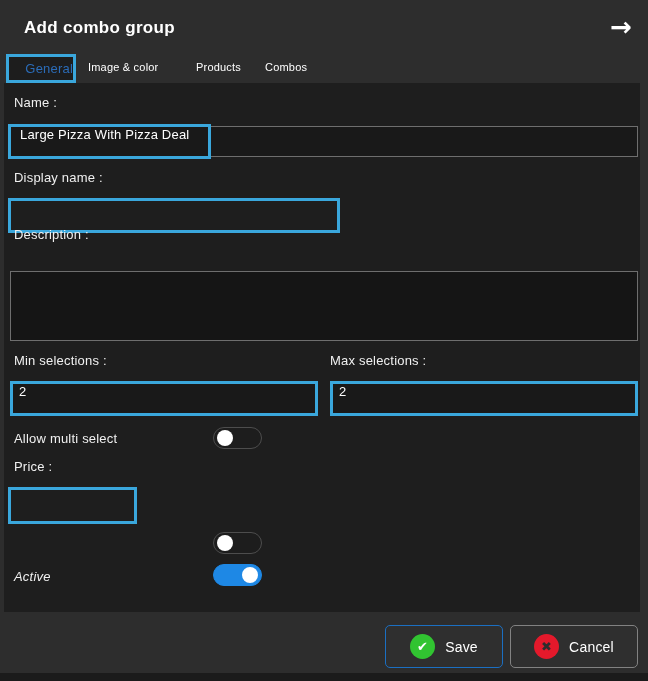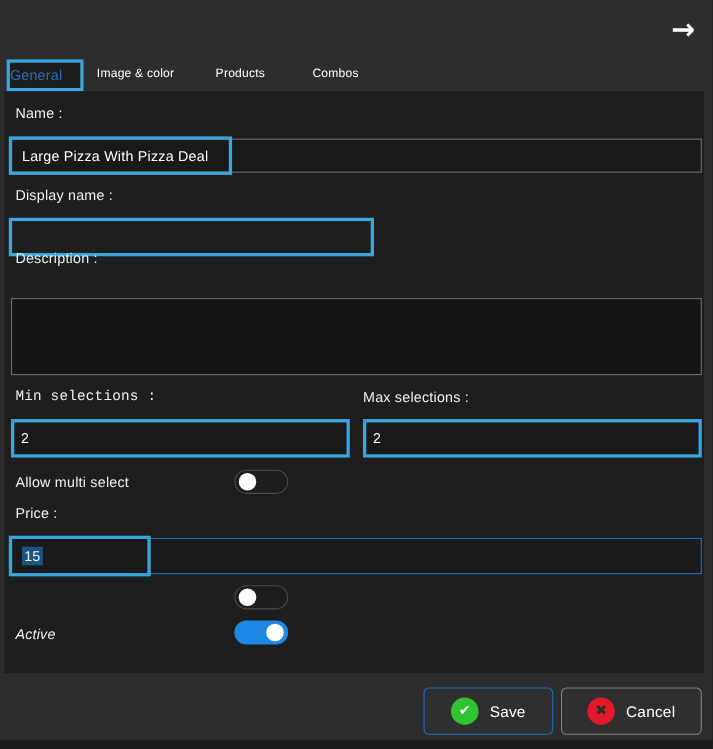--- a/index.html
+++ b/index.html
@@ -11,41 +11,41 @@
     color:#f2f2f2;
   }
   
   .title { position:absolute; left:24px; top:18px; font-size:17px; font-weight:bold; color:#ffffff; letter-spacing:.3px; }
   .arrow { position:absolute; right:16px; top:12px; font-size:26px; font-weight:bold; color:#ffffff; font-family:"DejaVu Sans", sans-serif; cursor:pointer; }
   
   .tab { position:absolute; top:61px; font-size:11px; color:#ffffff; cursor:pointer; letter-spacing:.2px; }
   .tab-active-box {
     position:absolute; left:6px; top:54px; width:70px; height:29px;
     border:3px solid #3aa7dc; background:#1d1d1d;
-    display:flex; align-items:center; justify-content:flex-start;
+    display:flex; align-items:center; justify-content:flex-end;
     font-size:13px; color:#2b6cb8; cursor:pointer; letter-spacing:.2px;
   }
-  .tab-image { left:88px; } .tab-products { left:196px; } .tab-combos { left:284px; }
+  .tab-image { left:88px; } .tab-products { left:196px; } .tab-combos { left:265px; }
   
   .panel { position:absolute; left:4px; top:83px; width:636px; height:529px; background:#1e1e1e; }
   
   .field-label { position:absolute; font-size:13px; color:#f0f0f0; letter-spacing:.2px; }
   .lbl-name { left:14px; top:95px; }
   .lbl-display { left:14px; top:170px; }
   .lbl-desc { left:14px; top:227px; }
-  .lbl-min { left:14px; top:353px;font-family:Liberation Mono, monospace; }
+  .lbl-min { left:14px; top:353px; }
   .lbl-max { left:330px; top:353px; }
   .lbl-multi { left:14px; top:431px; }
   .lbl-price { left:14px; top:459px; }
   .lbl-half { left:14px; top:537px; }
   .lbl-active { left:14px; top:569px;font-style:italic; }
   
   .text-input {
     position:absolute; background:#191919; border:1px solid #6e6e6e;
-    font-size:13px; color:#ffffff; display:flex; align-items:center;
+    font-size:13px; color:#ffffff; display:flex; 
     padding-left:9px; letter-spacing:.2px; cursor:text;
   }
   .inp-name { left:10px; top:126px; width:628px; height:31px; }
   .inp-display { left:10px; top:200px; width:628px; height:31px; }
   .inp-desc { left:10px; top:271px; width:628px; height:70px; background:#151515; align-items:flex-start; }
   .inp-min { left:10px; top:381px; width:308px; height:35px; border:3px solid #3aa7dc; padding-left:6px; }
   .inp-max { left:330px; top:381px; width:308px; height:35px; border:3px solid #3aa7dc; padding-left:6px; }
   .inp-price { left:10px; top:489px; width:628px; height:33px; border:1px solid #1b6fc2; background:#1a1a1a; }
   .sel-text { background:#1d5380; color:#e8f1fa; padding:1px 2px; }
   
@@ -74,20 +74,21 @@
   .btn-cancel { left:510px; width:128px; border:1px solid #828282; }
   .icon-circle { width:25px; height:25px; border-radius:50%; display:flex; align-items:center; justify-content:center; font-family:"DejaVu Sans", sans-serif; }
   .save-circle { background:#31c431; color:#ffffff; font-size:13px; font-weight:bold; }
   .cancel-circle { background:#e4192b; color:#2d2d2d; font-size:13px; font-weight:bold; }
 </style>
 </head>
 <body>
 
 <div class="window">
 
+  <div class="title">Add combo group</div>
   <div class="arrow">→</div>
 
   <div class="tab-active-box">
     <span>General</span>
   </div>
   <div class="tab tab-image">Image &amp; color</div>
   <div class="tab tab-products">Products</div>
   <div class="tab tab-combos">Combos</div>
 
   <div class="panel"></div>
@@ -114,23 +115,20 @@
   <div class="text-input inp-max">
     <span>2</span>
   </div>
 
   <div class="field-label lbl-multi">Allow multi select</div>
   <div class="toggle off tgl-multi">
     <div class="knob"></div>
   </div>
 
   <div class="field-label lbl-price">Price :</div>
-  <div class="text-input inp-price">
-    <span class="sel-text">15</span>
-  </div>
   <div class="annot annot-price"></div>
 
   <div class="toggle off tgl-half">
     <div class="knob"></div>
   </div>
 
   <div class="field-label lbl-active">Active</div>
   <div class="toggle on tgl-active">
     <div class="knob"></div>
   </div>

